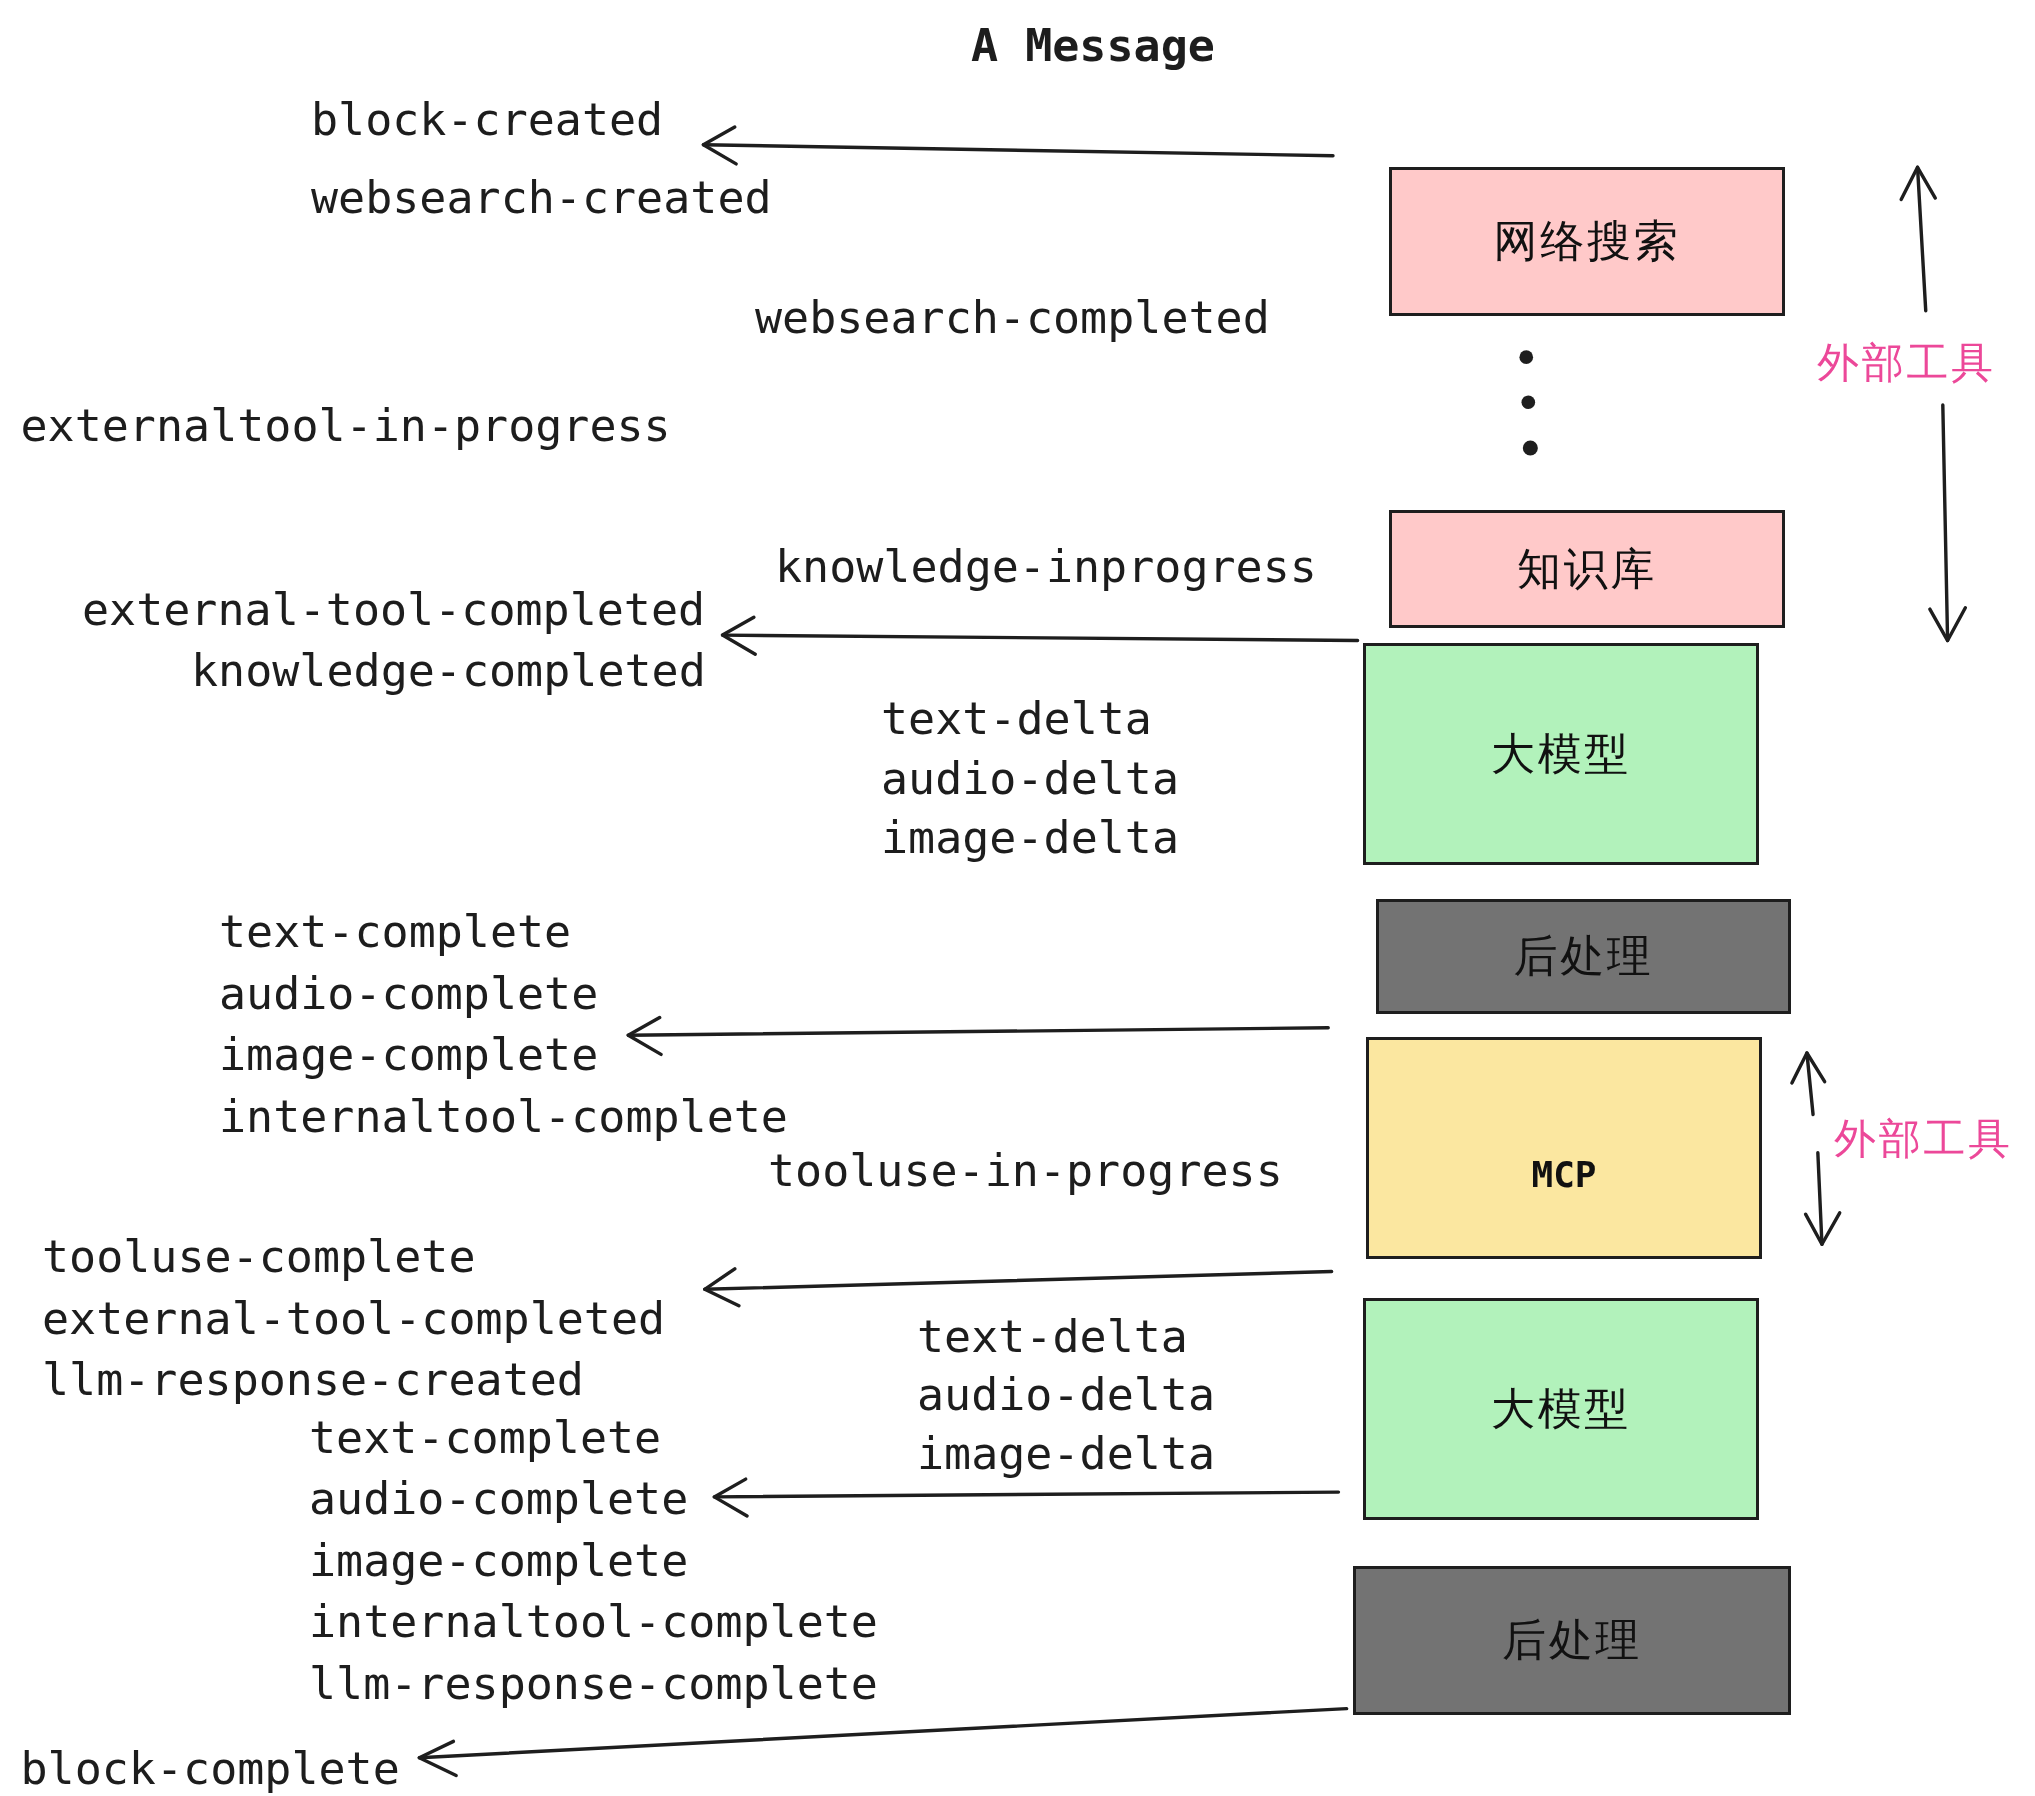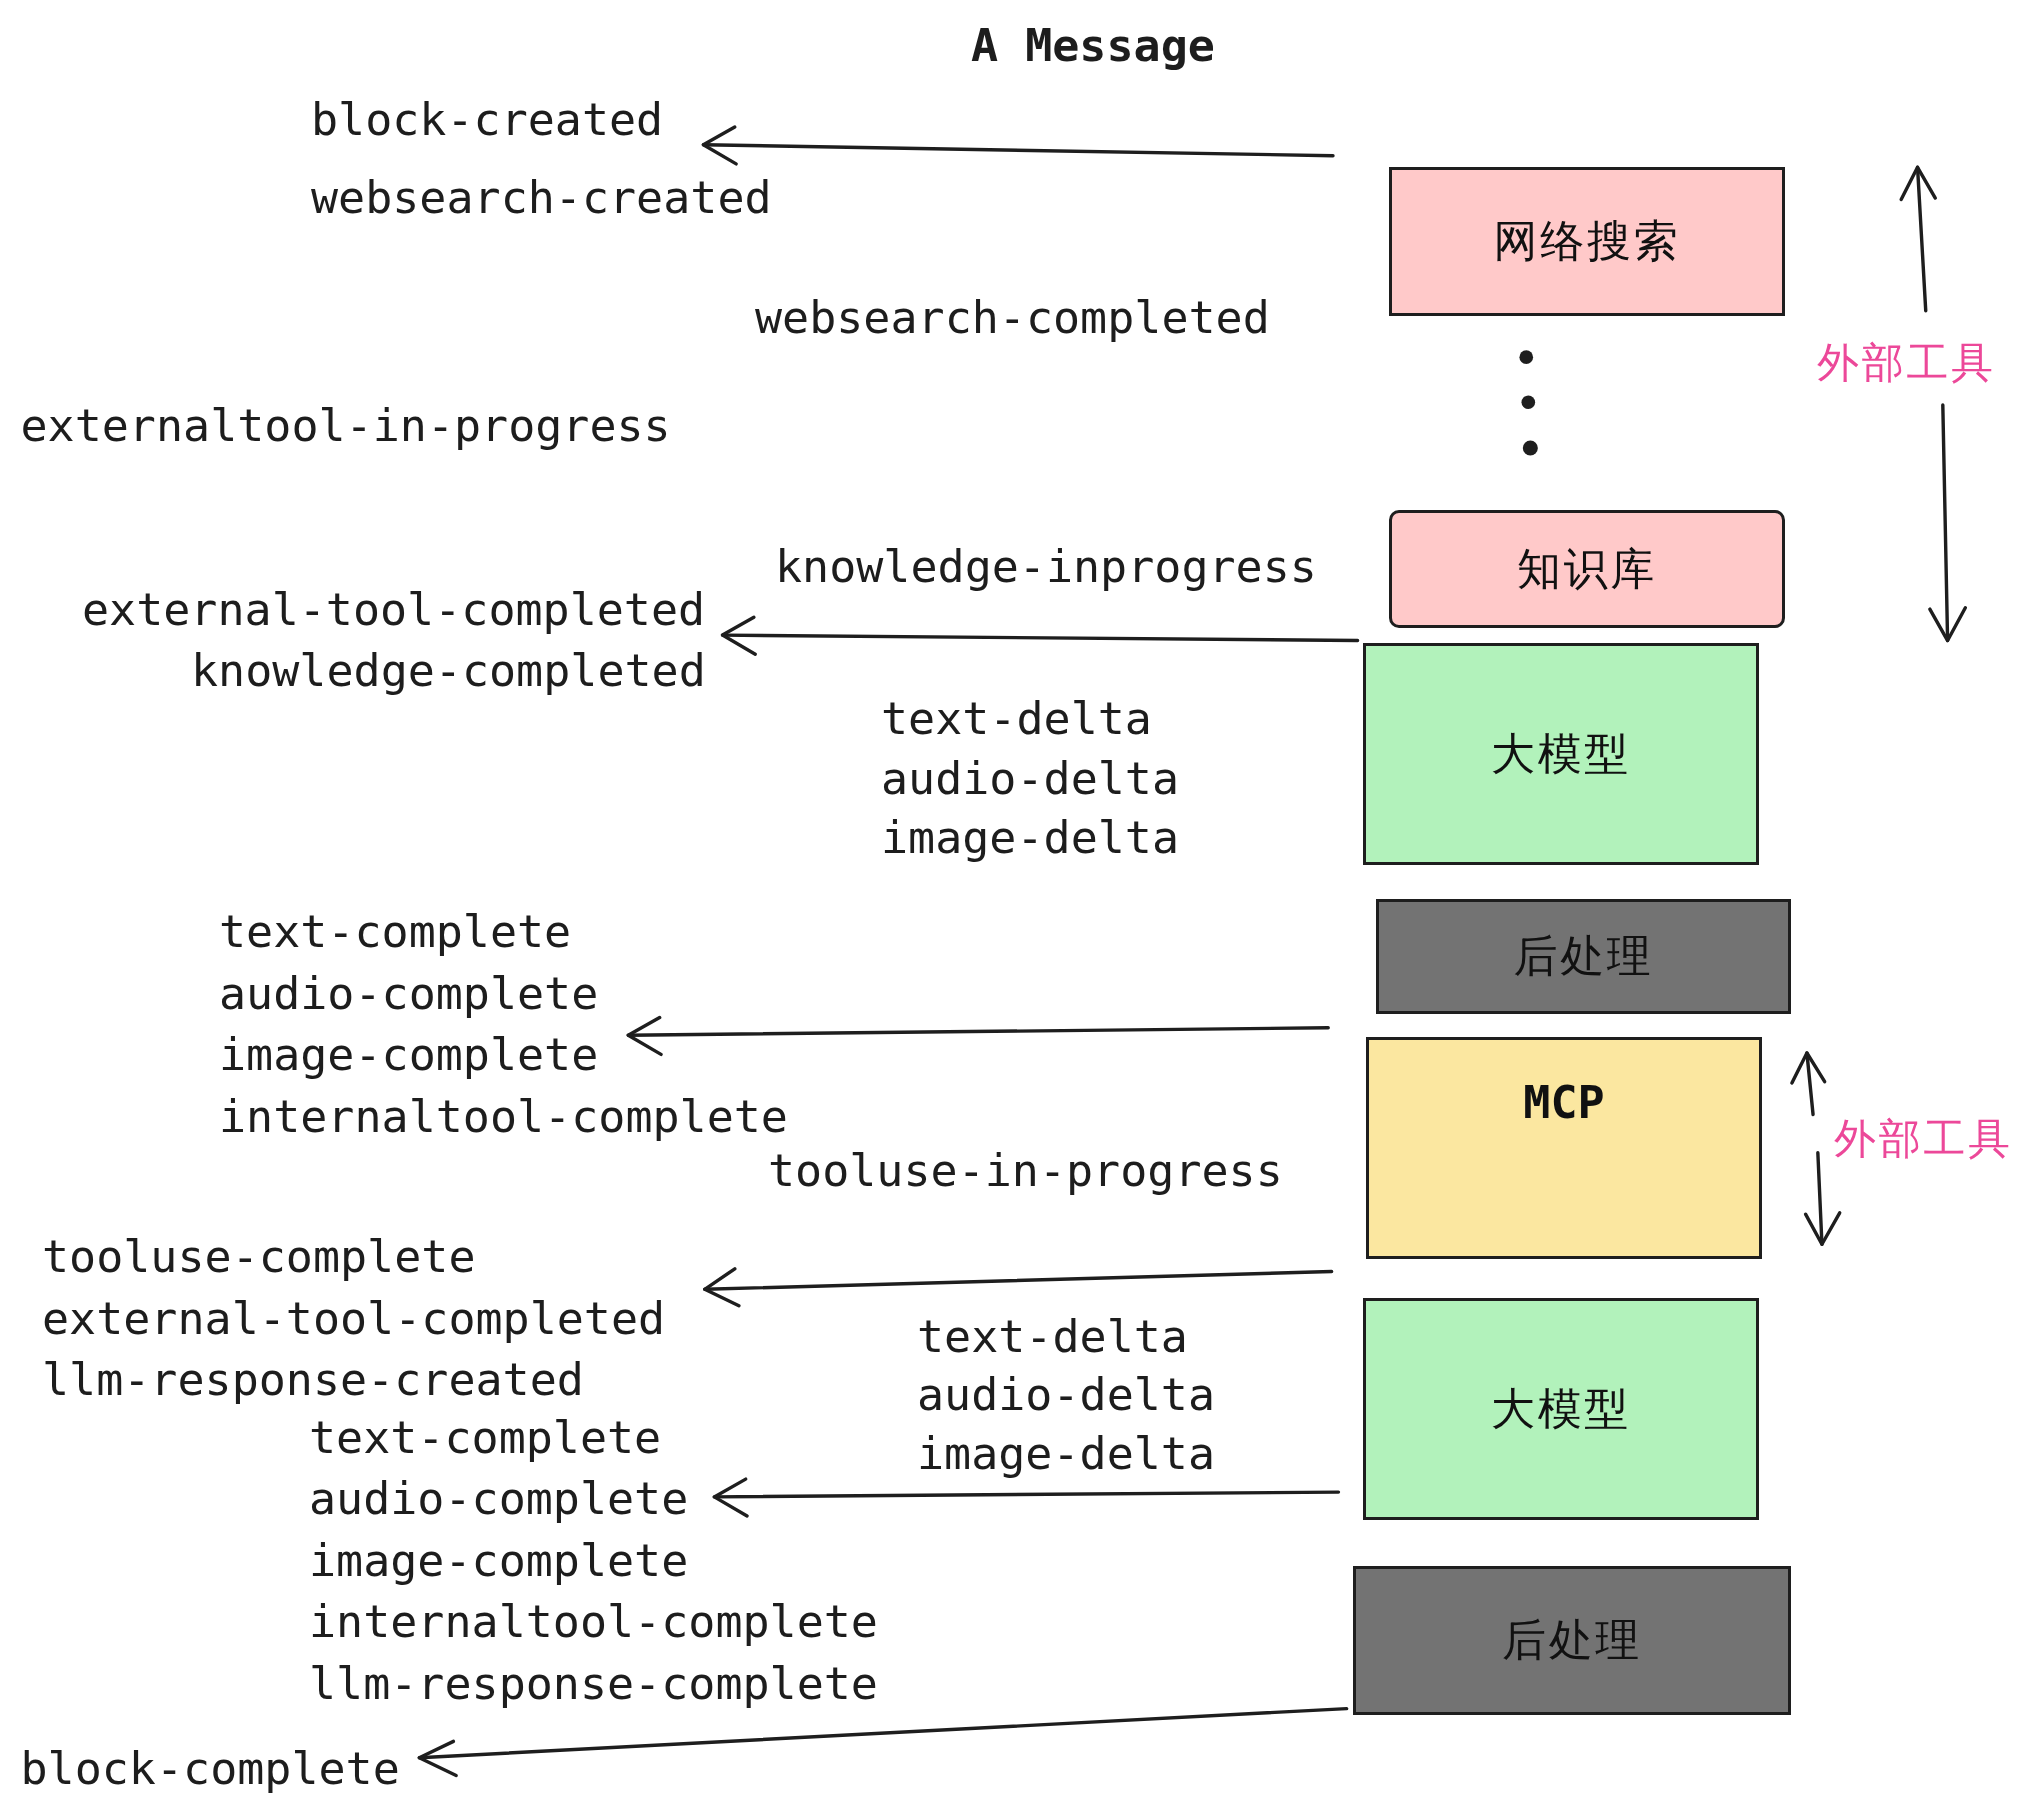--- a/index.html
+++ b/index.html
@@ -34,26 +34,26 @@
     font-family:"DejaVu Sans","Liberation Sans",sans-serif;
     font-size:44px;
     letter-spacing:2.7px;
     color:#111;
   }
   .node.pink{background:#ffc9c9;margin-left:30px;}
   .node.green{background:#b2f2bb;}
   .node.yellow{background:#fbe7a0;}
   .node.white{background:#737373;}
   .node.mcp{
-    align-items:flex-start;
+    align-items:center;
     font-family:"DejaVu Sans Mono","Liberation Mono",monospace;
     font-weight:bold;
-    font-size:45px;
+    font-size:36px;
     letter-spacing:0;
-    padding-top:36px;
+    padding-top:52px;
   }
   .side-label{
     position:absolute;
     font-family:"DejaVu Sans","Liberation Sans",sans-serif;
     font-size:42px;
     letter-spacing:2.7px;
     white-space:nowrap;
     color:#ec4899;
   }
   svg.arrows{position:absolute;left:0;top:0;pointer-events:none;}
@@ -97,21 +97,21 @@
   <div class="ev" style="left:309px;top:1475px;">audio-complete</div>
   <div class="ev" style="left:309px;top:1537px;">image-complete</div>
   <div class="ev" style="left:309px;top:1598px;">internaltool-complete</div>
   <div class="ev" style="left:309px;top:1660px;">llm-response-complete</div>
 
   <div class="ev" style="left:20.5px;top:1745px;">block-complete</div>
 
   <div class="node pink" style="left:1359px;top:167px;width:396px;height:149px;">
     <span>网络搜索</span>
   </div>
-  <div class="node pink" style="left:1359px;top:510px;width:396px;height:118px;border-radius:10px;">
+  <div class="node pink" style="left:1359px;top:510px;width:396px;height:118px;">
     <span>知识库</span>
   </div>
   <div class="node green" style="left:1363px;top:643px;width:396px;height:222px;">
     <span>大模型</span>
   </div>
   <div class="node white" style="left:1376px;top:899px;width:415px;height:115px;">
     <span>后处理</span>
   </div>
   <div class="node yellow mcp" style="left:1366px;top:1037px;width:396px;height:222px;">
     <span>MCP</span>

